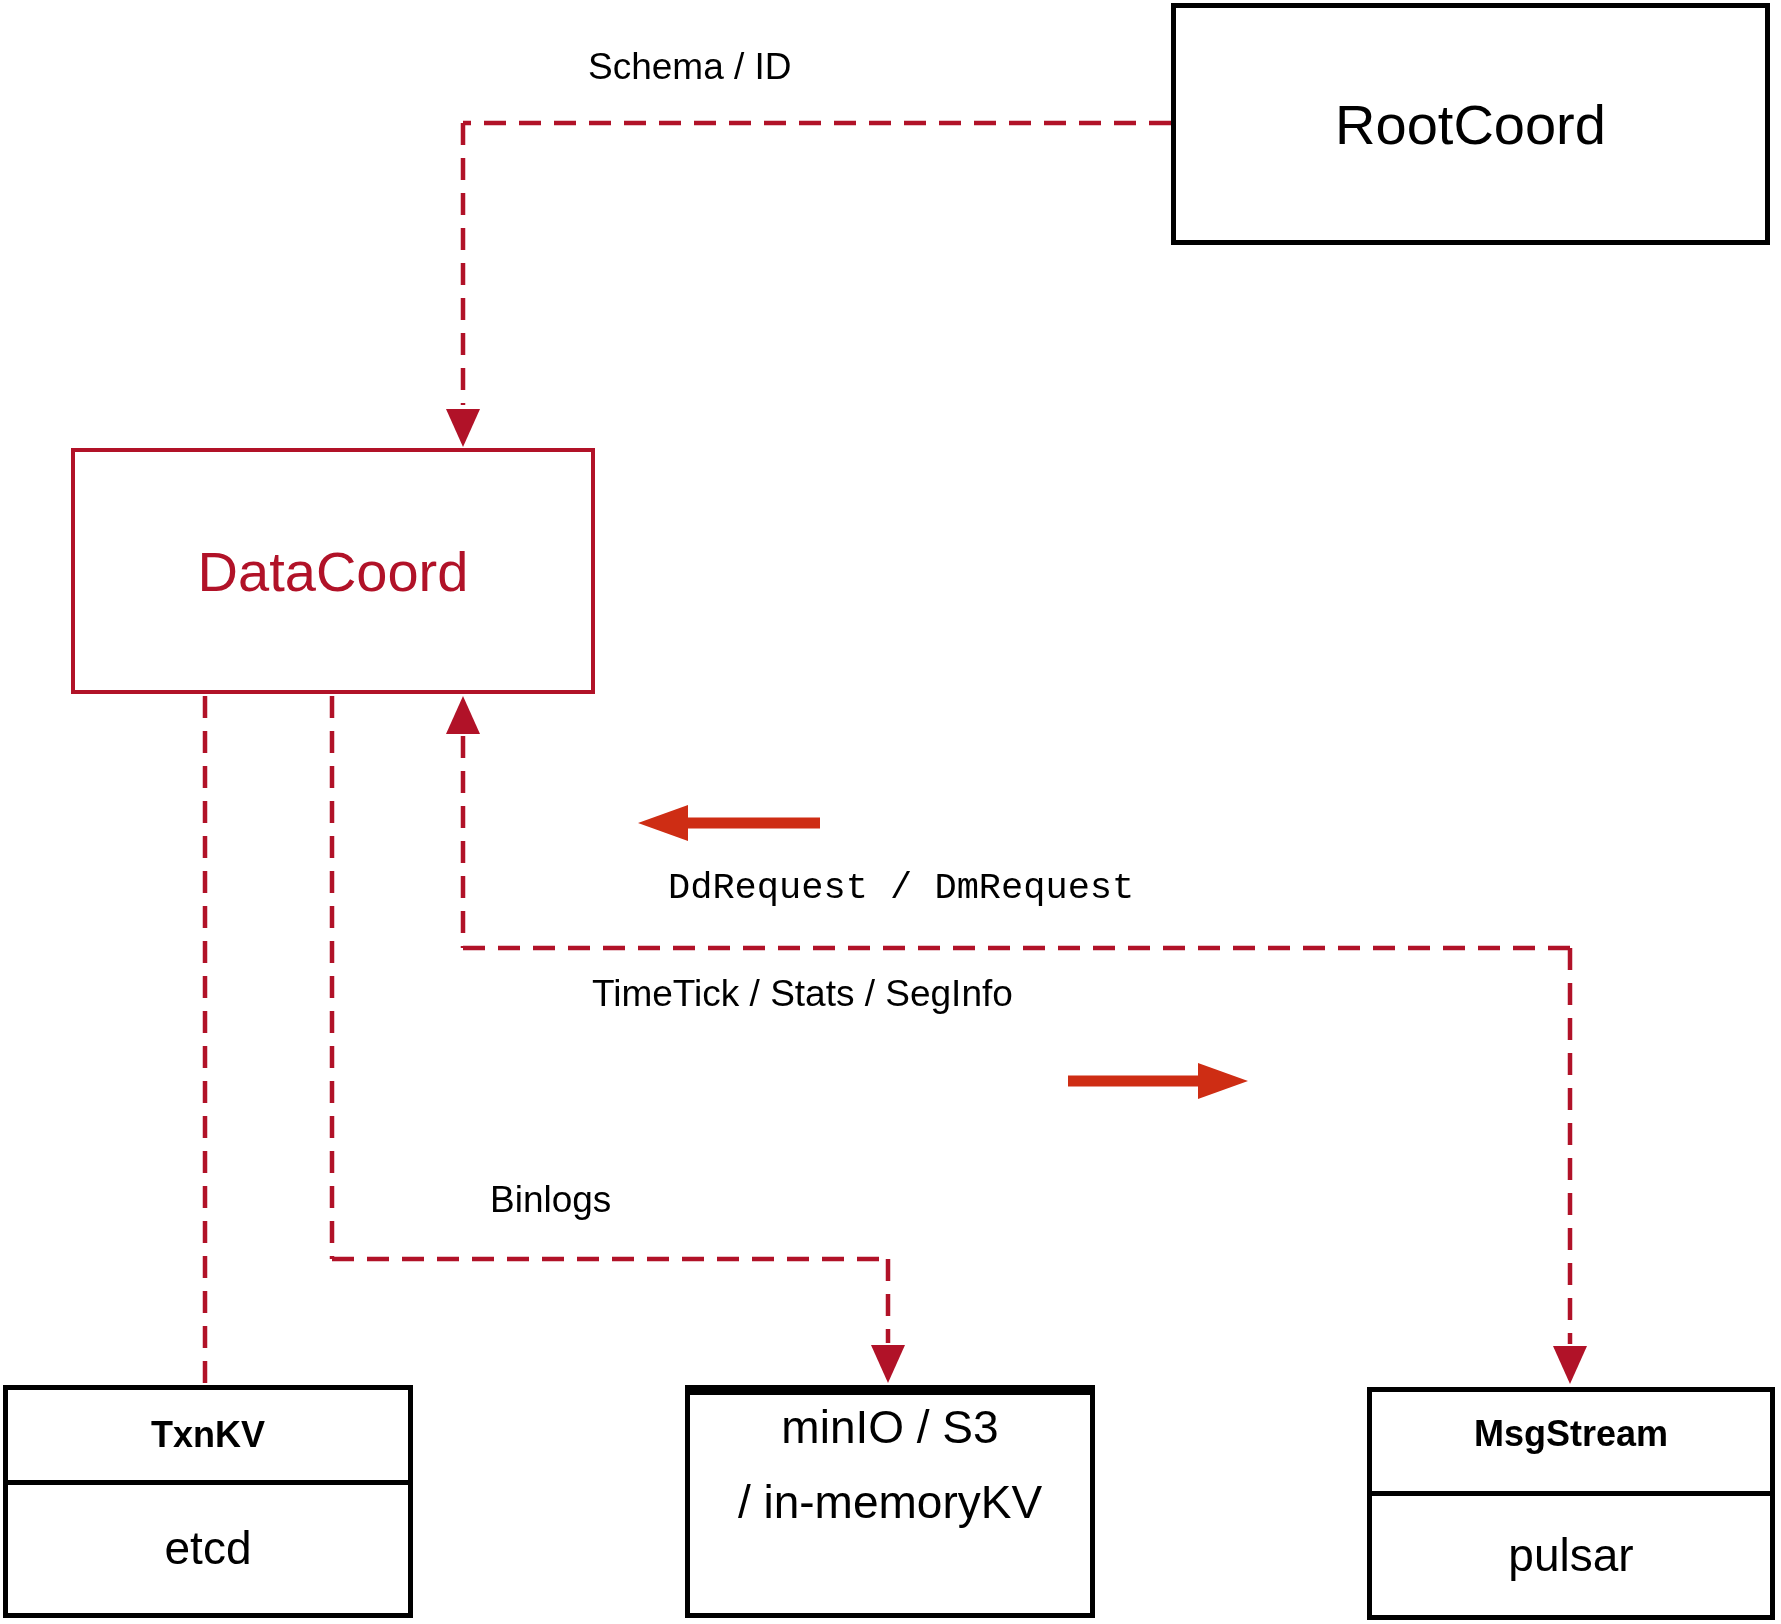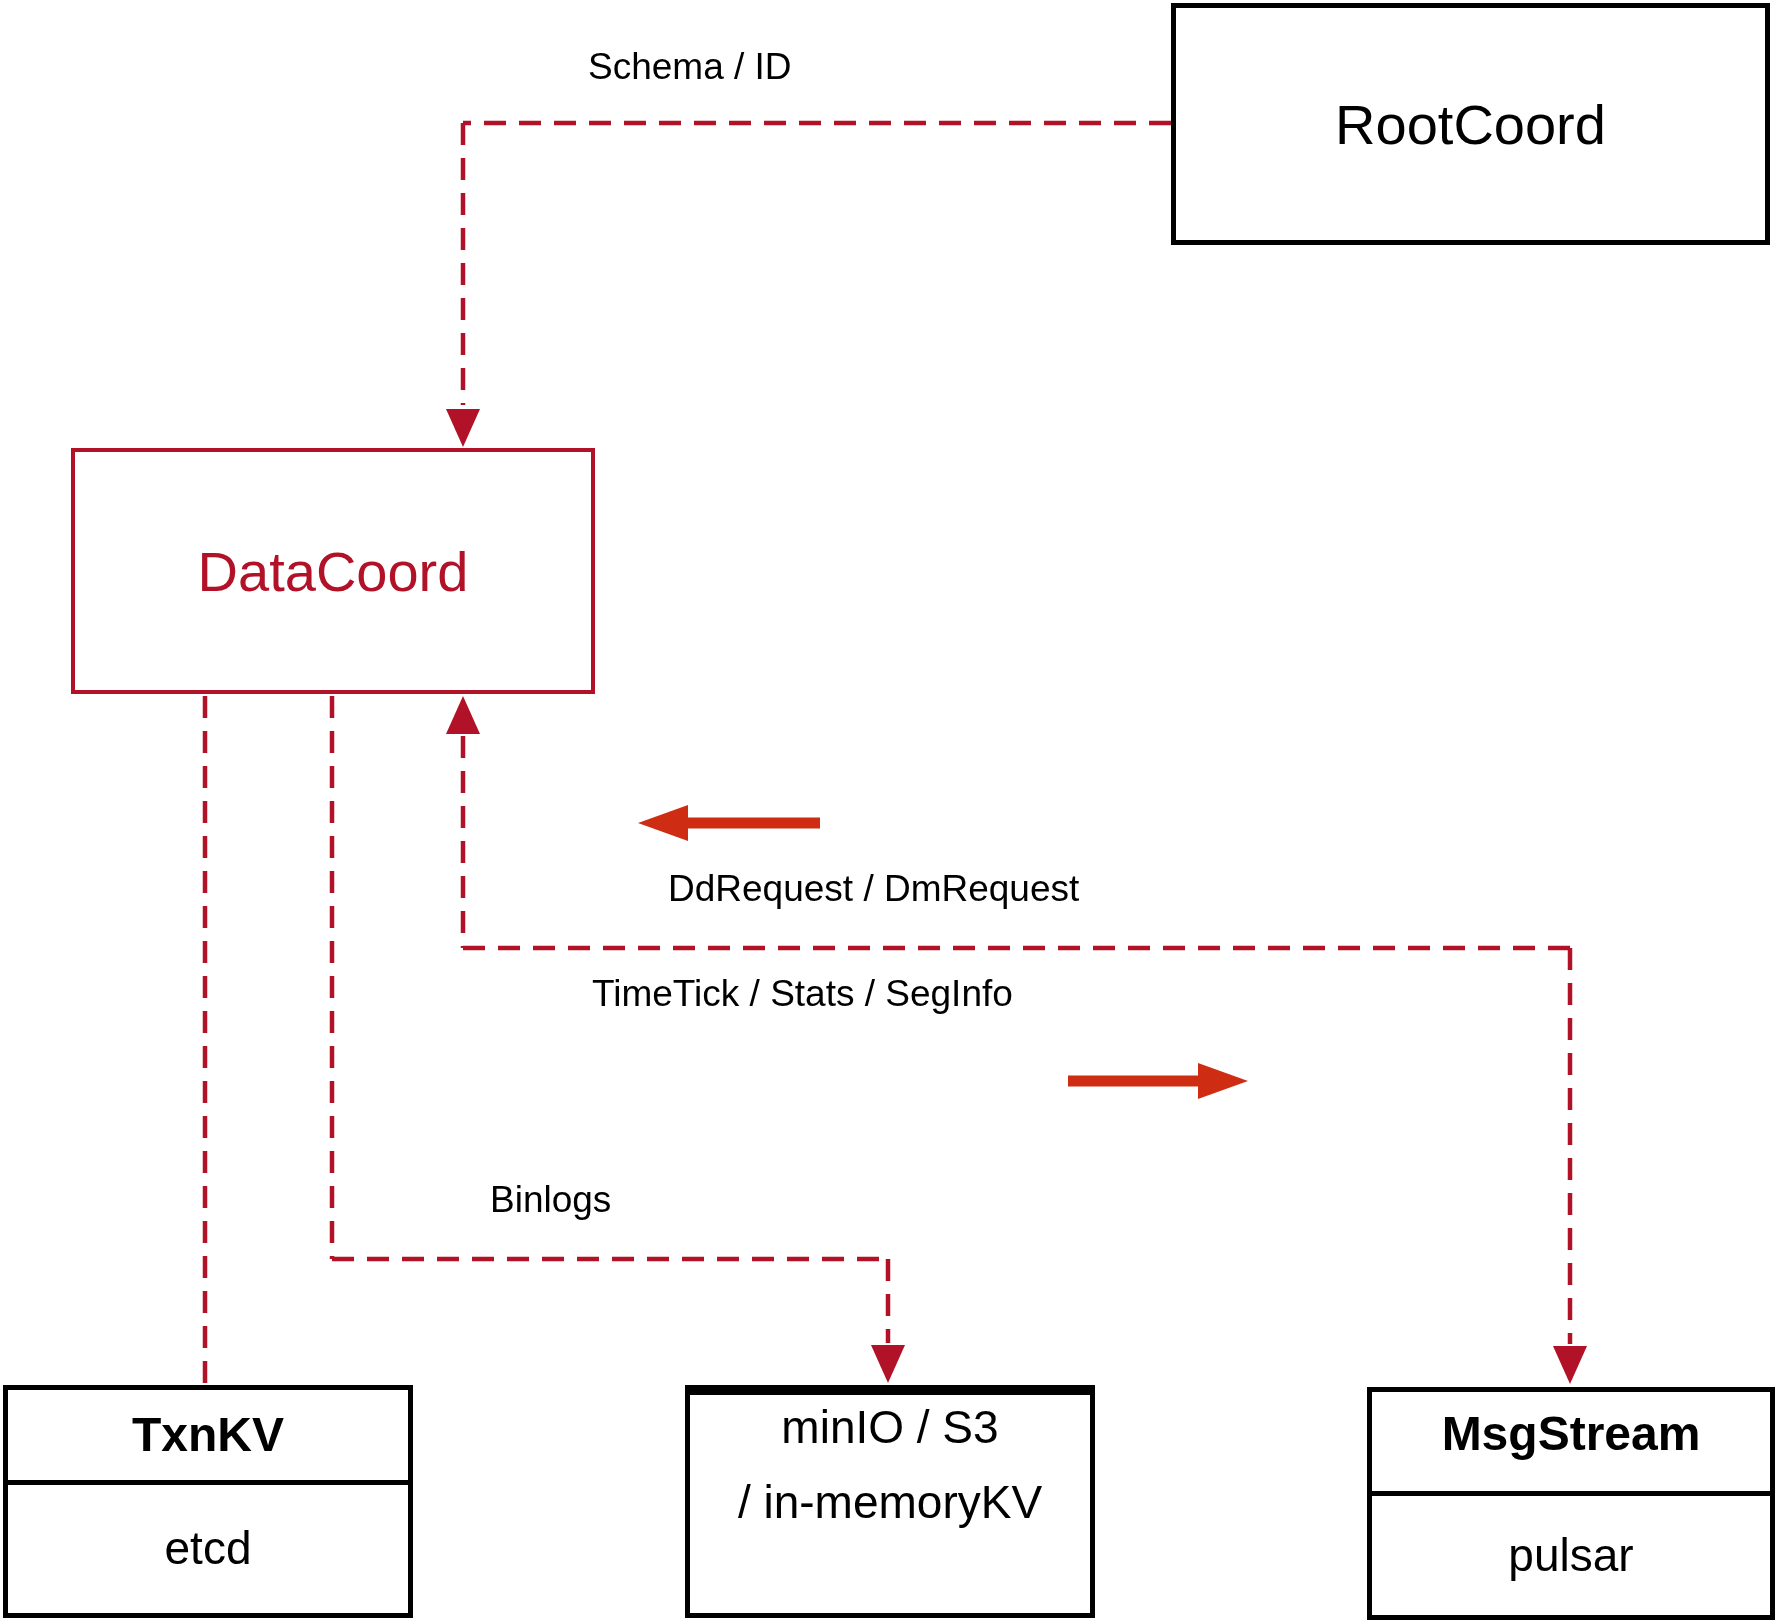--- a/index.html
+++ b/index.html
@@ -30,21 +30,21 @@
     position:absolute;box-sizing:border-box;background:var(--paper);
     display:flex;align-items:center;justify-content:center;
   }
   .box.black{border:5px solid var(--ink);}
   .box.crimson{border:4px solid var(--crimson);}
   .node-title{font-size:56px;color:var(--ink);white-space:nowrap;}
   .node-title.red{color:var(--crimson);}
   .twopart{flex-direction:column;align-items:stretch;justify-content:flex-start;}
   .section-header{
     height:98px;display:flex;align-items:center;justify-content:center;
-    font-size:48px;font-weight:bold;color:var(--ink);white-space:nowrap;
+    font-size:36px;font-weight:bold;color:var(--ink);white-space:nowrap;
   }
   .section-body{
     height:140px;border-top:5px solid var(--ink);
     display:flex;flex-direction:column;align-items:center;justify-content:center;
     font-size:46px;color:var(--ink);line-height:75px;white-space:nowrap;
   }
   .edge-label{
     position:absolute;font-size:37px;line-height:1;color:var(--ink);white-space:nowrap;
   }
 </style>
@@ -113,17 +113,17 @@
   </div>
 
   <div class="box black twopart" style="left:1367px;top:1387px;width:408px;height:233px;gap:15px;">
     <div class="section-header">MsgStream</div>
     <div class="section-body">
       <span>pulsar</span>
     </div>
   </div>
 
   <div class="edge-label" style="left:588px;top:48px;">Schema / ID</div>
-  <div class="edge-label" style="left:668px;top:870px;">DdRequest / DmRequest</div>
+  <div class="edge-label" style="left:668px;top:870px;font-family:Liberation Mono, monospace;">DdRequest / DmRequest</div>
   <div class="edge-label" style="left:592px;top:975px;">TimeTick / Stats / SegInfo</div>
   <div class="edge-label" style="left:490px;top:1181px;">Binlogs</div>
 
 </div>
 
 </body></html>

